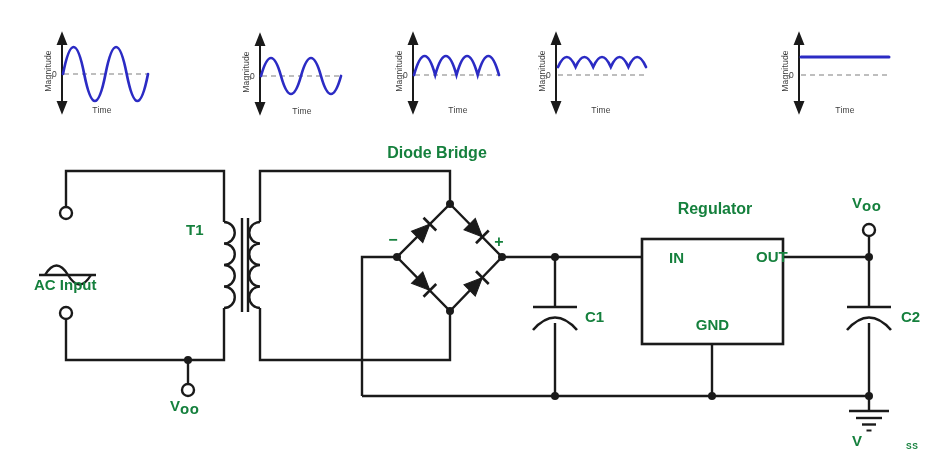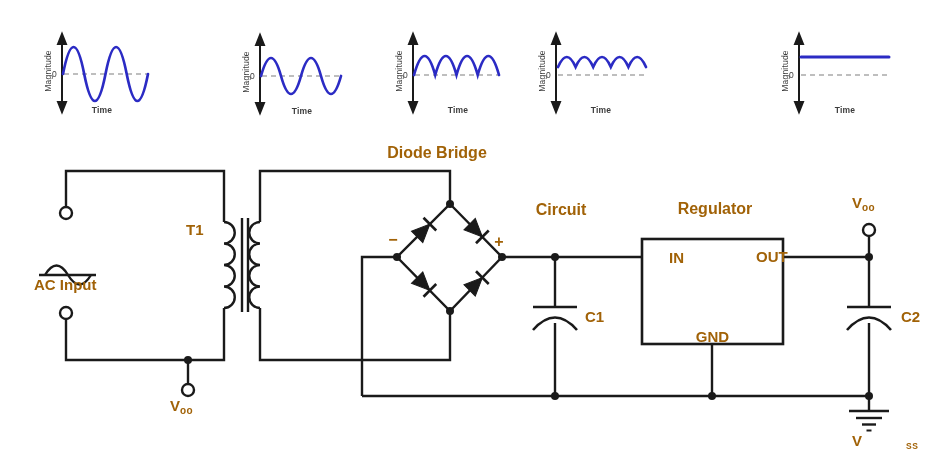--- a/index.html
+++ b/index.html
@@ -1,28 +1,28 @@
 <!DOCTYPE html>
 <html><head>
 <meta charset="utf-8">
 <style>
   html,body{margin:0;padding:0;background:#fff;}
   .canvas{
     position:relative;width:950px;height:475px;background:#ffffff;overflow:hidden;
     font-family:"Liberation Sans", sans-serif;color:#1a1a1a;
   }
-  .lbl{position:absolute;white-space:nowrap;color:#a16207;}
+  .lbl{position:absolute;white-space:nowrap;color:#15803d;}
   .title{font-size:16px;font-weight:700;text-align:center;}
   .comp{font-size:15px;font-weight:700;}
   .sign{font-size:16px;font-weight:700;text-align:center;}
   .plot-small{font-size:8.5px;font-weight:500;color:#3c3c3c;letter-spacing:.2px;}
   .mag{width:70px;text-align:center;transform:rotate(-90deg);transform-origin:center;}
   .zero{width:12px;text-align:right;}
-  .time{width:50px;text-align:center;font-weight:bold;}
-  .vsub{font-size:10px;font-weight:700;position:relative;top:2.5px;letter-spacing:.5px;}
+  .time{width:50px;text-align:center;}
+  .vsub{font-size:15px;font-weight:700;position:relative;top:2.5px;letter-spacing:.5px;}
   svg{position:absolute;left:0;top:0;}
 </style>
 </head>
 <body>
 
 <div class="canvas">
 
   <svg width="950" height="475" viewBox="0 0 950 475">
 
     <g stroke="#1a1a1a" stroke-width="2" fill="#1a1a1a">
@@ -183,28 +183,27 @@
 
   <div class="lbl comp" style="left:170px;top:397px;">
     <span>V</span><span class="vsub">oo</span>
   </div>
 
   <div class="lbl title" style="left:347px;top:144px;width:180px;">Diode Bridge</div>
   <div class="lbl sign" style="left:383px;top:231px;width:20px;">−</div>
   <div class="lbl sign" style="left:489px;top:233px;width:20px;">+</div>
 
   <div class="lbl title" style="left:491px;top:200px;width:140px;line-height:20px;">
-    <span style="display:block;">Circuit</span>
   </div>
   <div class="lbl comp" style="left:585px;top:308px;">C1</div>
 
   <div class="lbl title" style="left:645px;top:200px;width:140px;">Regulator</div>
   <div class="lbl comp" style="left:653px;top:249px;margin-left:16px;">IN</div>
   <div class="lbl comp" style="left:736px;top:248px;margin-left:20px;">OUT</div>
-  <div class="lbl comp" style="left:642px;top:328px;width:141px;text-align:center;">GND</div>
+  <div class="lbl comp" style="left:642px;top:316px;width:141px;text-align:center;">GND</div>
 
   <div class="lbl comp" style="left:852px;top:194px;">
     <span>V</span><span class="vsub">oo</span>
   </div>
   <div class="lbl comp" style="left:901px;top:308px;">C2</div>
   <div class="lbl comp" style="left:852px;top:432px;">
     <span>V</span><span class="vsub" style="font-size:8.5px;margin-left:44px;">SS</span>
   </div>
 
 </div>

